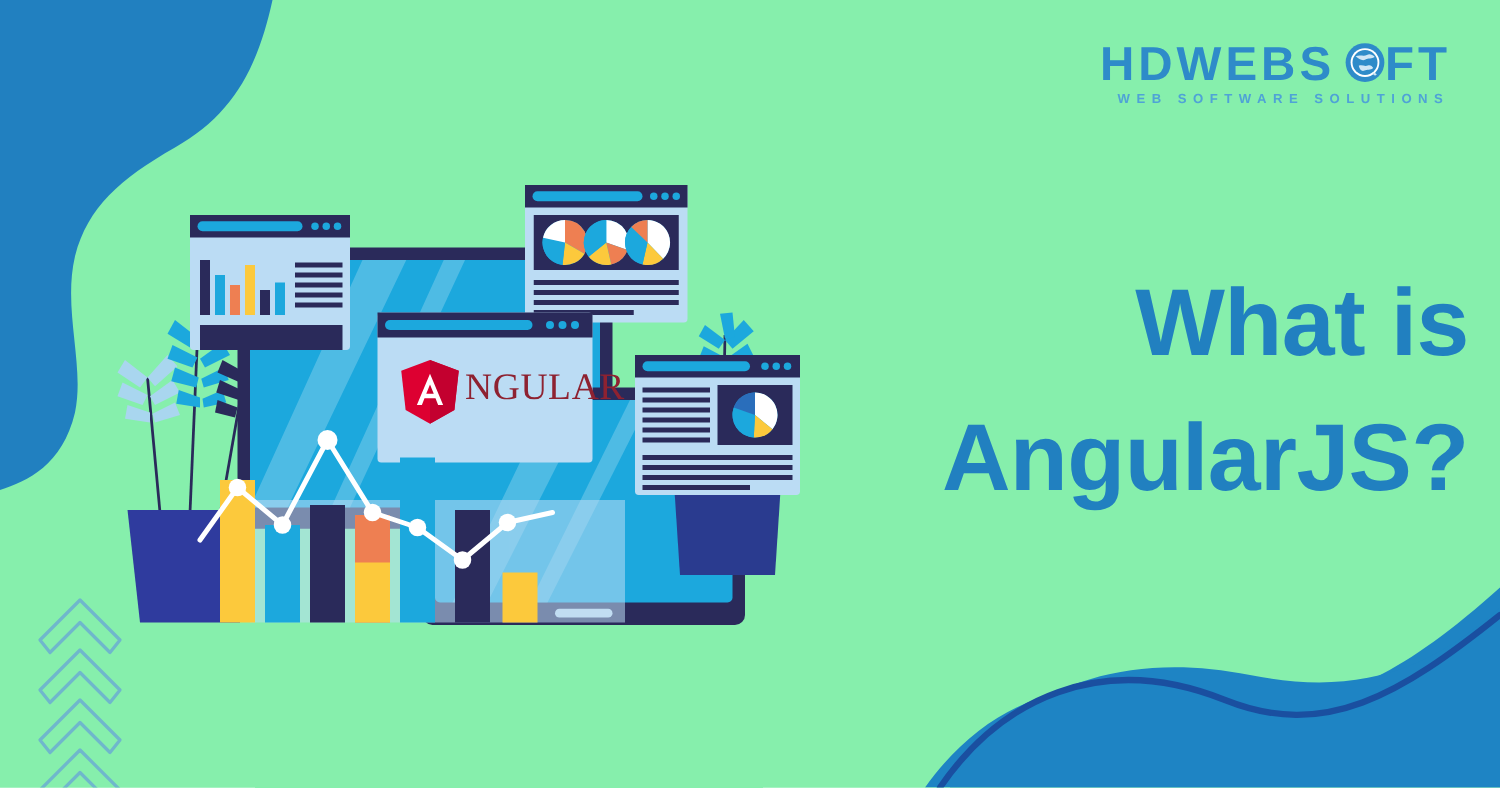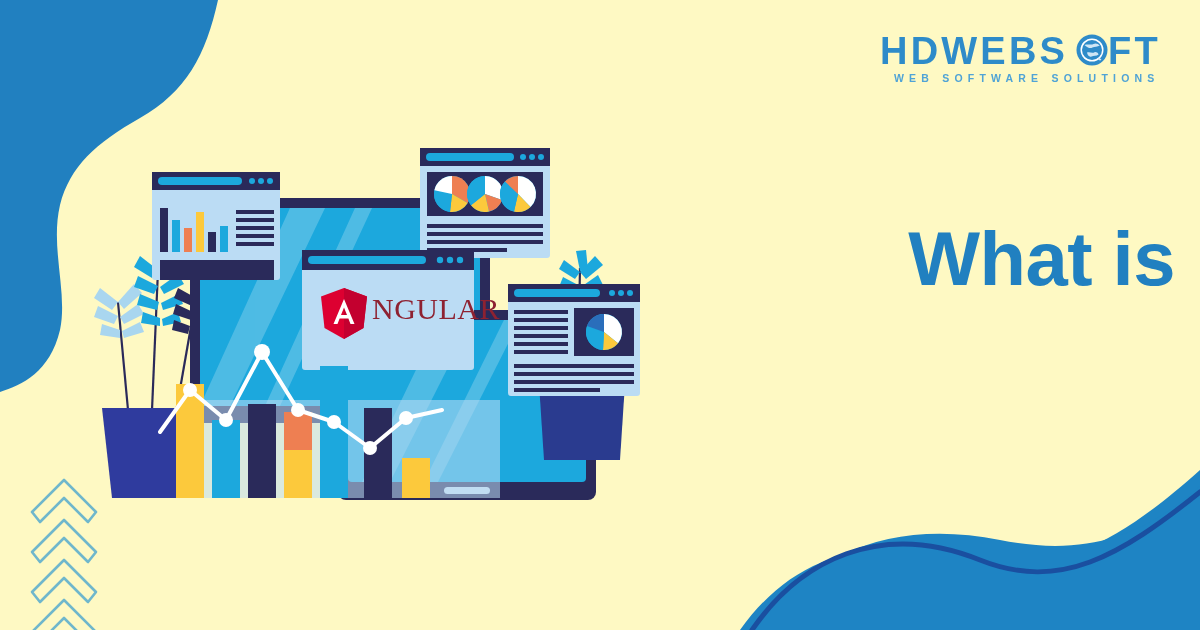--- a/index.html
+++ b/index.html
@@ -1,21 +1,21 @@
 <!DOCTYPE html>
 <html><head>
 <meta charset="utf-8">
 <style>
   html,body{margin:0;padding:0;}
   body{
     width:1200px;height:630px;overflow:hidden;
     background:#ffffff;
     font-family:"Liberation Sans", sans-serif;
   }
-  .banner{position:relative;width:1200px;height:630px;background:#fef9c3;overflow:hidden;}
+  .banner{position:relative;width:1200px;height:630px;background:#86efac;overflow:hidden;}
   .layer{position:absolute;inset:0;}
   .logo-wrap{position:absolute;left:880px;top:24px;width:290px;height:64px;}
   .logo-svg{display:block;}
   .title-block{
     position:absolute;left:655px;top:205px;width:520px;
   }
   .title-line{
     color:#2180C0;
     font-weight:bold;
     font-size:76px;
@@ -69,20 +69,21 @@
                  C20.4,22.2 17.6,21.4 15.6,22.4 C13.4,23.5 11.6,21.6 11,18.6 Z" fill="#cfe6f5"></path>
         <path d="M22.2,24.4 C23.6,23.8 24.8,24.6 25.4,25.8 C24.2,26.8 22.8,26.6 22.2,24.4 Z" fill="#cfe6f5"></path>
       </g>
       <text x="228" y="40" font-family="Liberation Sans, sans-serif" font-size="38" font-weight="bold" letter-spacing="3.2" fill="#2E8BC9">FT</text>
       <text x="14" y="58" font-family="Liberation Sans, sans-serif" font-size="10.5" font-weight="bold" letter-spacing="5.2" fill="#4FA3D6">WEB SOFTWARE SOLUTIONS</text>
     </svg>
   </div>
 
   <div class="title-block">
     <div class="title-line l1">What is</div>
+    <div class="title-line l2">AngularJS?</div>
   </div>
 
   <svg class="illus" width="580" height="380" viewBox="0 0 580 380">
 
     <g>
       <g stroke="#2A2A5A" stroke-width="2.2" fill="none">
         <path d="M48,290 L38,182"></path>
         <path d="M72,290 L78,150"></path>
         <path d="M96,292 L116,178"></path>
       </g>

